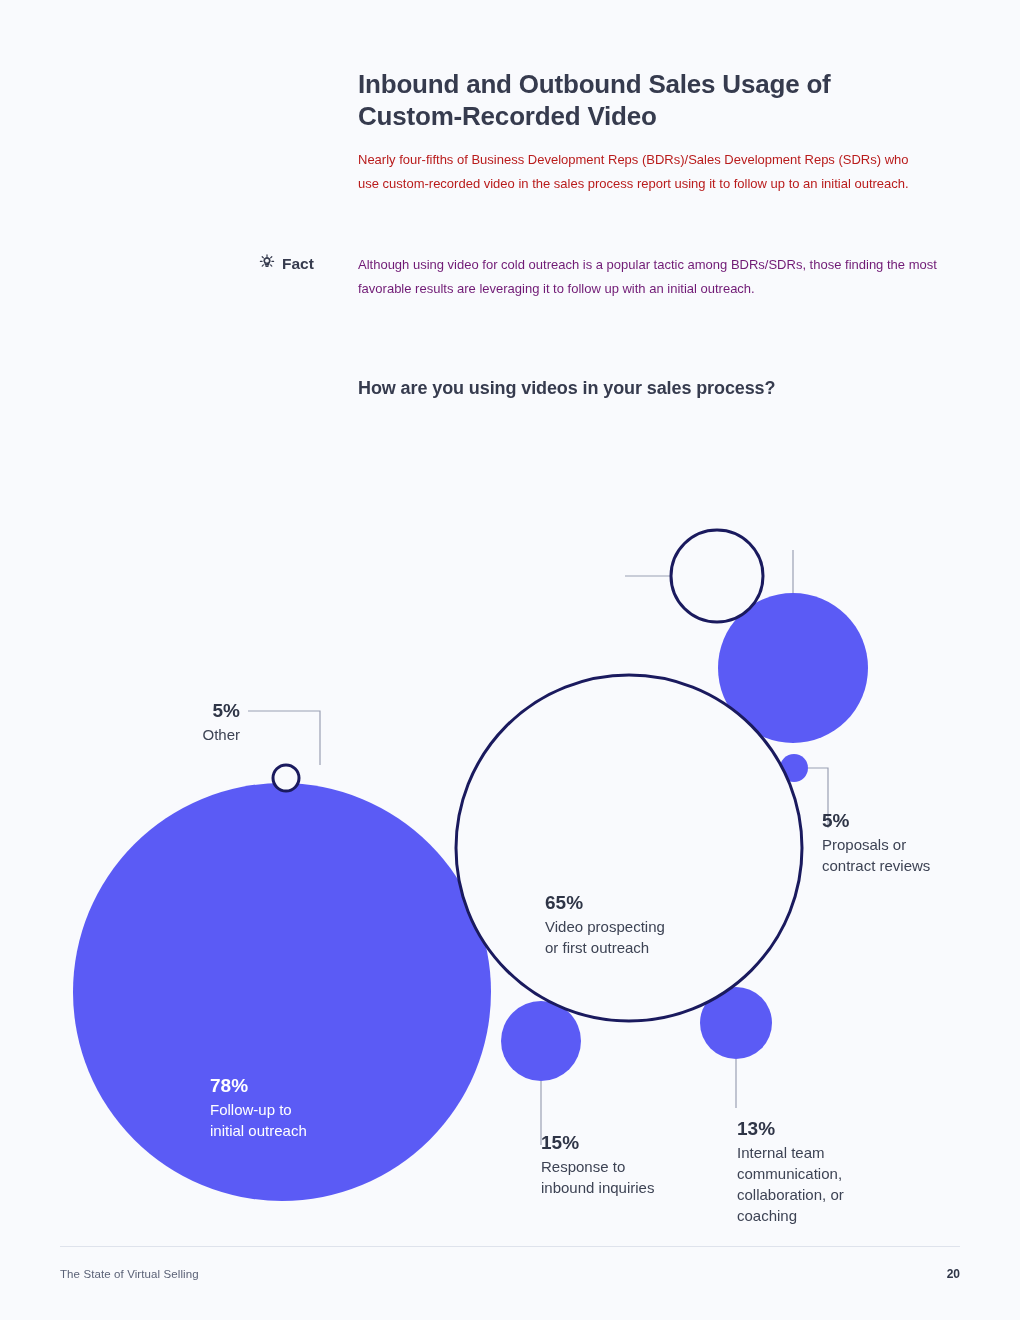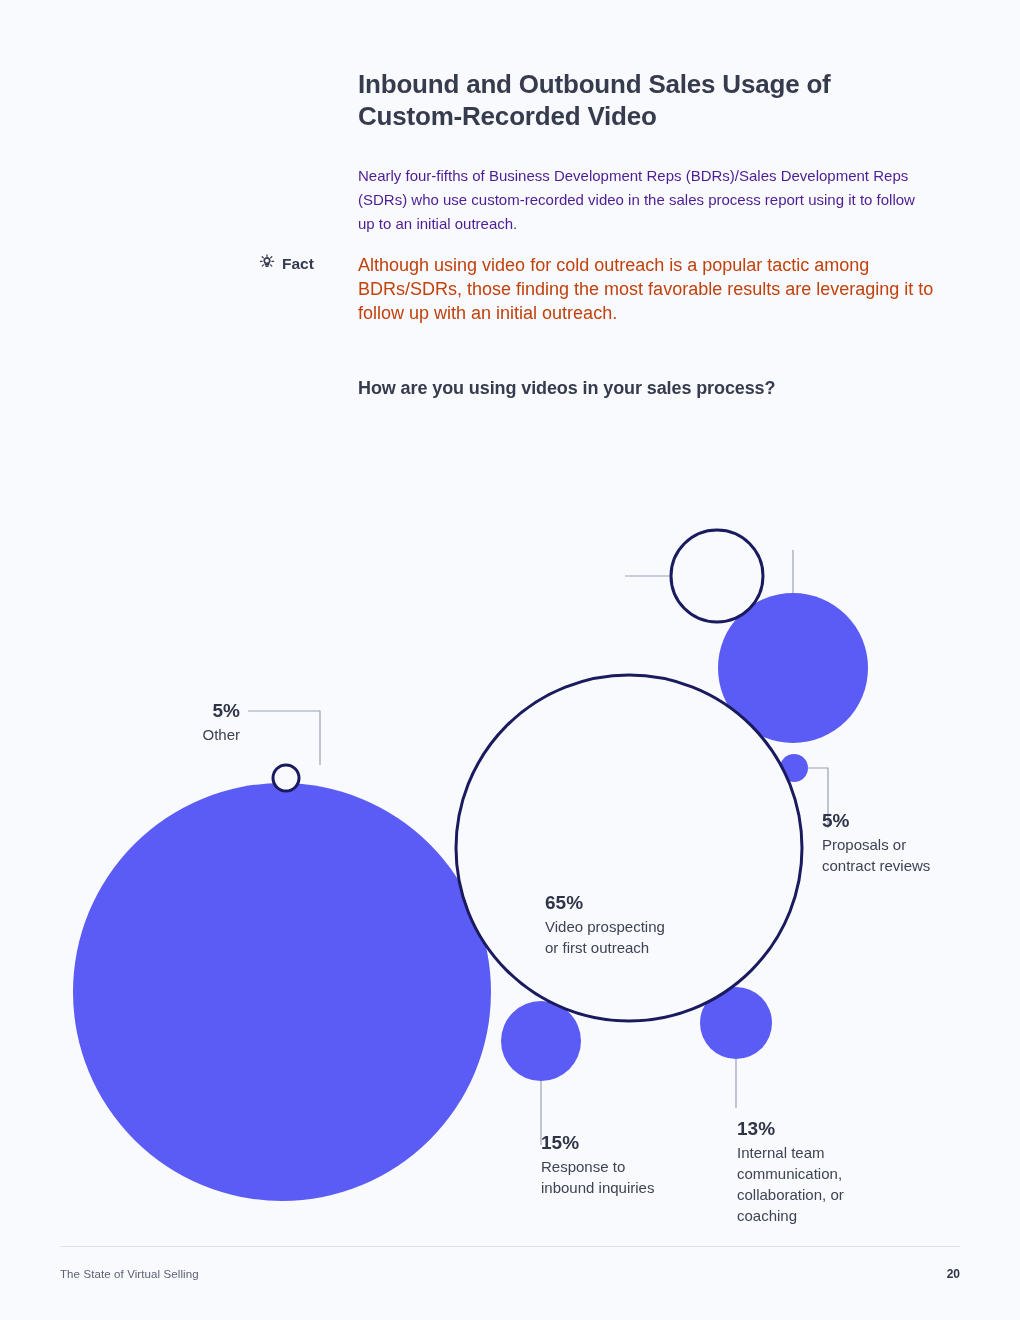--- a/index.html
+++ b/index.html
@@ -25,25 +25,25 @@
     width: 560px;
     font-size: 26px;
     line-height: 32px;
     font-weight: bold;
     letter-spacing: -0.2px;
     color: #363b4e;
   }
   .intro-para {
     position: absolute;
     left: 358px;
-    top: 164px;
+    top: 148px;
     width: 560px;
-    font-size: 15px;
+    font-size: 13px;
     line-height: 24px;
-    color: #4c1d95;
+    color: #b91c1c;
   }
   .fact-row {
     position: absolute;
     left: 258px;
     top: 253px;
     width: 680px;
   }
   .fact-tag {
     position: absolute;
     left: 0;
@@ -56,23 +56,23 @@
   .fact-tag .lbl {
     font-size: 15.5px;
     font-weight: bold;
     color: #363b4e;
   }
   .fact-text {
     position: absolute;
     left: 100px;
     top: 0px;
     width: 580px;
-    font-size: 18px;
+    font-size: 13px;
     line-height: 24px;
-    color: #c2410c;
+    color: #701a75;
   }
   .chart-question {
     position: absolute;
     left: 358px;
     top: 378px;
     width: 560px;
     font-size: 18px;
     font-weight: bold;
     color: #363b4e;
     letter-spacing: -0.1px;
@@ -206,20 +206,25 @@
     <span>Proposals or</span><br>
     <span>contract reviews</span>
   </div>
 
   <div class="bubble-label lbl-65">
     <span class="pct">65%</span>
     <span>Video prospecting</span><br>
     <span>or first outreach</span>
   </div>
 
+  <div class="bubble-label on-fill lbl-78">
+    <span class="pct">78%</span>
+    <span>Follow-up to</span><br>
+    <span>initial outreach</span>
+  </div>
 
   <div class="bubble-label lbl-15">
     <span class="pct">15%</span>
     <span>Response to</span><br>
     <span>inbound inquiries</span>
   </div>
 
   <div class="bubble-label lbl-13">
     <span class="pct">13%</span>
     <span>Internal team</span><br>

